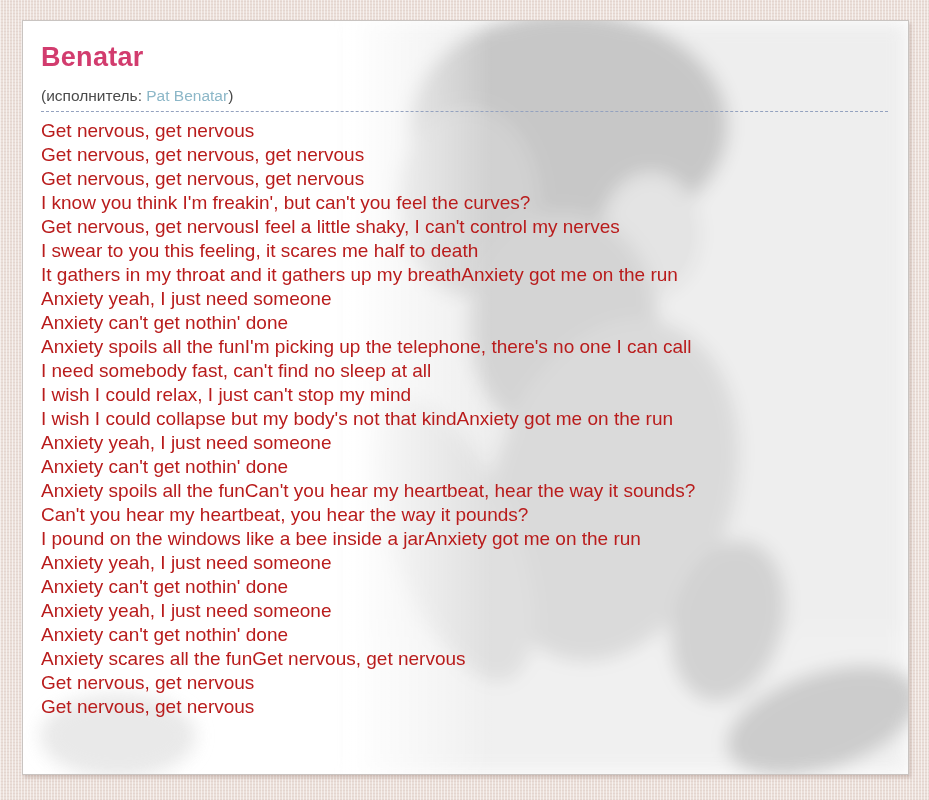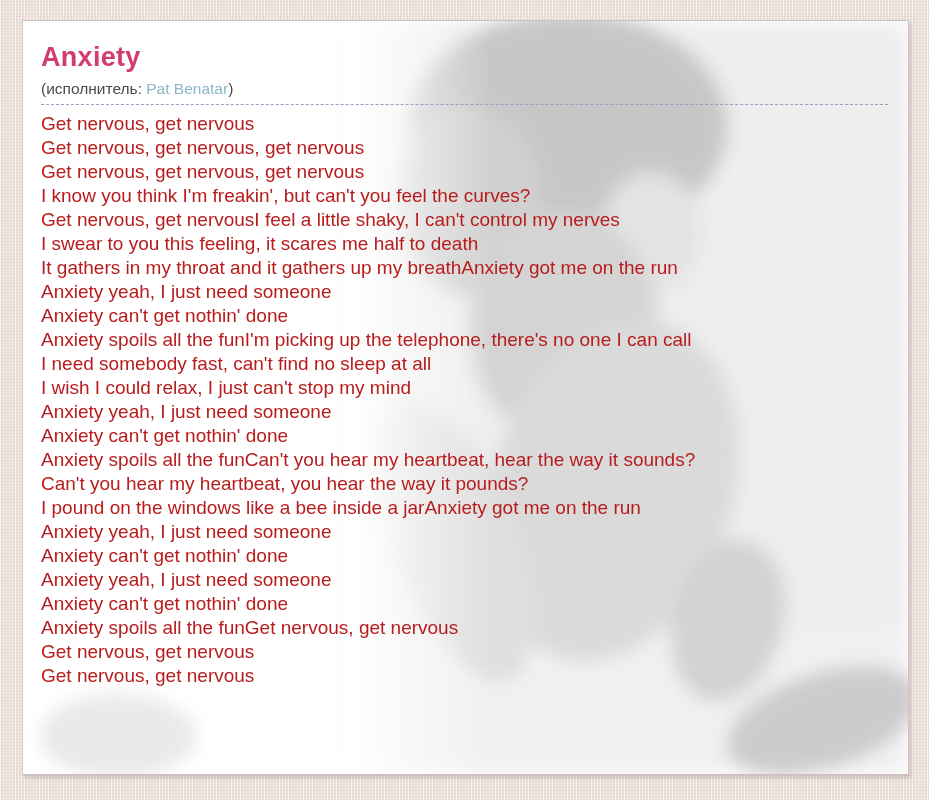--- a/index.html
+++ b/index.html
@@ -42,21 +42,21 @@
   }
   h1.title {
     margin: 0;
     font-size: 27px;
     line-height: 29px;
     font-weight: bold;
     letter-spacing: 0.3px;
     color: #d23c6e;
   }
   .subtitle {
-    margin-top: 7px;
+    margin-top: 14px;
     margin-right: 20px;
     font-size: 15.5px;
     line-height: 19px;
     color: #4a4a4a;
     padding-bottom: 6px;
     border-bottom: 1px dashed #94a2bf;
   }
   .artist-link {
     color: #8cb7c8;
     text-decoration: none;
@@ -98,44 +98,45 @@
       <ellipse cx="590" cy="470" rx="120" ry="175" fill="#d4d4d4" transform="rotate(18 590 470)"></ellipse>
       <ellipse cx="430" cy="520" rx="62" ry="150" fill="#dadada" transform="rotate(-22 430 520)"></ellipse>
       <ellipse cx="705" cy="600" rx="55" ry="82" fill="#cacaca" transform="rotate(15 705 600)"></ellipse>
       <ellipse cx="800" cy="700" rx="100" ry="48" fill="#c3c3c3" transform="rotate(-18 800 700)"></ellipse>
       <ellipse cx="95" cy="715" rx="78" ry="42" fill="#e5e5e5"></ellipse>
     </g>
     <rect x="320" y="0" width="150" height="753" fill="url(#fadeL)"></rect>
   </svg>
 
   <div class="content">
-    <h1 class="title">Anxiety</h1>
+    <h1 class="title">Benatar</h1>
 
     <div class="subtitle"><span>(исполнитель: </span><a class="artist-link">Pat Benatar</a><span>)</span></div>
 
     <div class="lyrics">
         <div class="lyric-line">Get nervous, get nervous</div>
         <div class="lyric-line">Get nervous, get nervous, get nervous</div>
         <div class="lyric-line">Get nervous, get nervous, get nervous</div>
         <div class="lyric-line">I know you think I'm freakin', but can't you feel the curves?</div>
         <div class="lyric-line">Get nervous, get nervousI feel a little shaky, I can't control my nerves</div>
         <div class="lyric-line">I swear to you this feeling, it scares me half to death</div>
         <div class="lyric-line">It gathers in my throat and it gathers up my breathAnxiety got me on the run</div>
         <div class="lyric-line">Anxiety yeah, I just need someone</div>
         <div class="lyric-line">Anxiety can't get nothin' done</div>
         <div class="lyric-line">Anxiety spoils all the funI'm picking up the telephone, there's no one I can call</div>
         <div class="lyric-line">I need somebody fast, can't find no sleep at all</div>
         <div class="lyric-line">I wish I could relax, I just can't stop my mind</div>
+        <div class="lyric-line">I wish I could collapse but my body's not that kindAnxiety got me on the run</div>
         <div class="lyric-line">Anxiety yeah, I just need someone</div>
         <div class="lyric-line">Anxiety can't get nothin' done</div>
         <div class="lyric-line">Anxiety spoils all the funCan't you hear my heartbeat, hear the way it sounds?</div>
         <div class="lyric-line">Can't you hear my heartbeat, you hear the way it pounds?</div>
         <div class="lyric-line">I pound on the windows like a bee inside a jarAnxiety got me on the run</div>
         <div class="lyric-line">Anxiety yeah, I just need someone</div>
         <div class="lyric-line">Anxiety can't get nothin' done</div>
         <div class="lyric-line">Anxiety yeah, I just need someone</div>
         <div class="lyric-line">Anxiety can't get nothin' done</div>
-        <div class="lyric-line">Anxiety spoils all the funGet nervous, get nervous</div>
+        <div class="lyric-line">Anxiety scares all the funGet nervous, get nervous</div>
         <div class="lyric-line">Get nervous, get nervous</div>
         <div class="lyric-line">Get nervous, get nervous</div>
       </div>
   </div>
 </div>
 
 </body></html>

